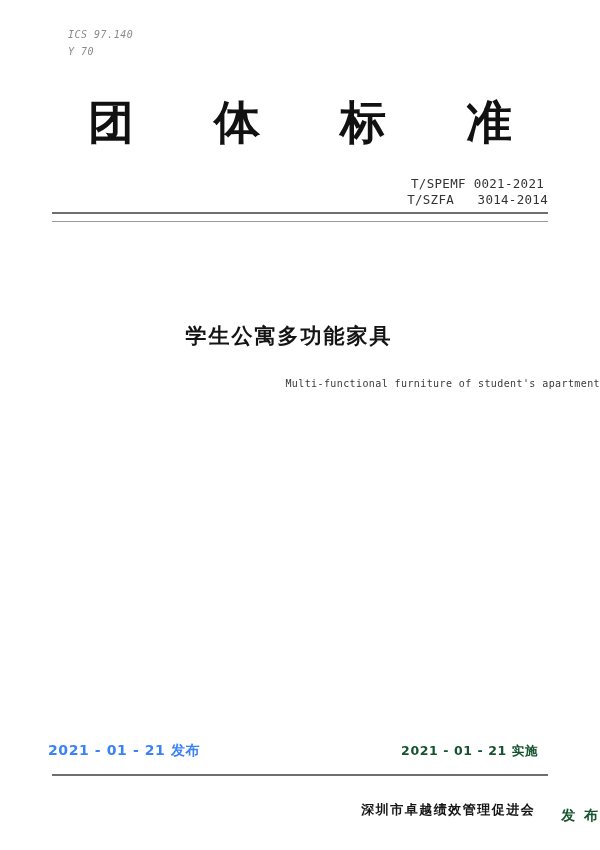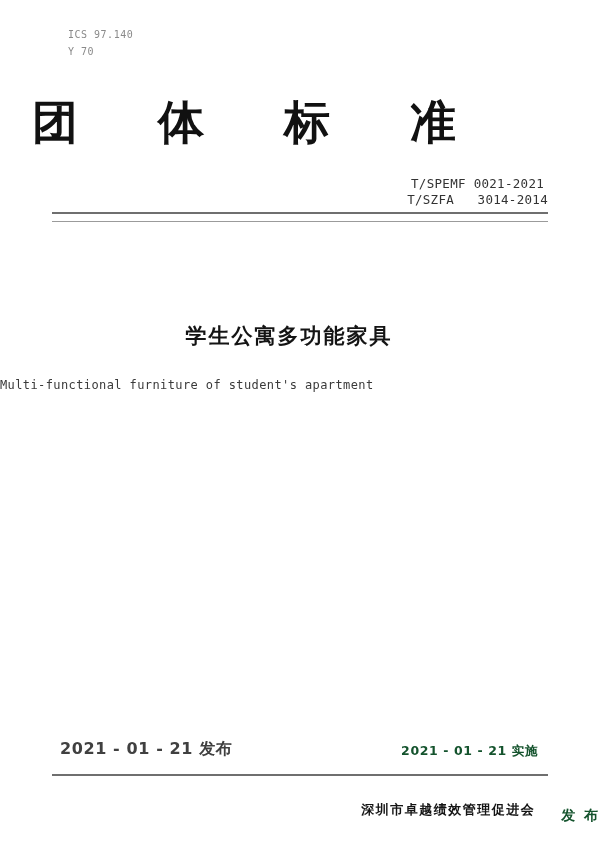--- a/index.html
+++ b/index.html
@@ -26,29 +26,31 @@
   
   .codes {
     position: absolute;
     top: 26px;
     left: 68px;
     font-family: "DejaVu Sans Mono", monospace;
     font-size: 10px;
     line-height: 17px;
     color: #8a8a8a;
     letter-spacing: 0.5px;
+    font-style: italic;
   }
   .codes div { white-space: nowrap; }
 
   
   .bigtitle {
     position: absolute;
     top: 92px;
     left: 0;
     width: 600px;
+    text-align: center;
     font-family: "DejaVu Sans", sans-serif;
     font-weight: bold;
     font-size: 46px;
     letter-spacing: 32px;
     text-indent: 32px;
     color: #111111;
   }
 
   
   .stdnums {
@@ -93,37 +95,37 @@
     font-size: 21px;
     font-weight: bold;
     letter-spacing: 2px;
     color: #141414;
   }
   .doc-title-en {
     position: absolute;
     top: 378px;
     left: 0;
     width: 600px;
-    text-align: left;
+    text-align: right;
     font-family: "DejaVu Sans Mono", monospace;
-    font-size: 12px;
+    font-size: 10px;
     letter-spacing: 0.4px;
     color: #3a3a3a;
   }
 
   
   .date-left {
     position: absolute;
     bottom: 90px;
-    left: 60px;
-    font-family: "DejaVu Sans", sans-serif;
-    font-size: 16px;
+    left: 48px;
+    font-family: "DejaVu Sans", sans-serif;
+    font-size: 14px;
     font-weight: bold;
     letter-spacing: 0.6px;
-    color: #404040;
+    color: #3b82f6;
   }
   .date-right {
     position: absolute;
     bottom: 90px;
     right: 62px;
     font-family: "DejaVu Sans", sans-serif;
     font-size: 12.5px;
     font-weight: bold;
     letter-spacing: 0.6px;
     color: #14532d;

